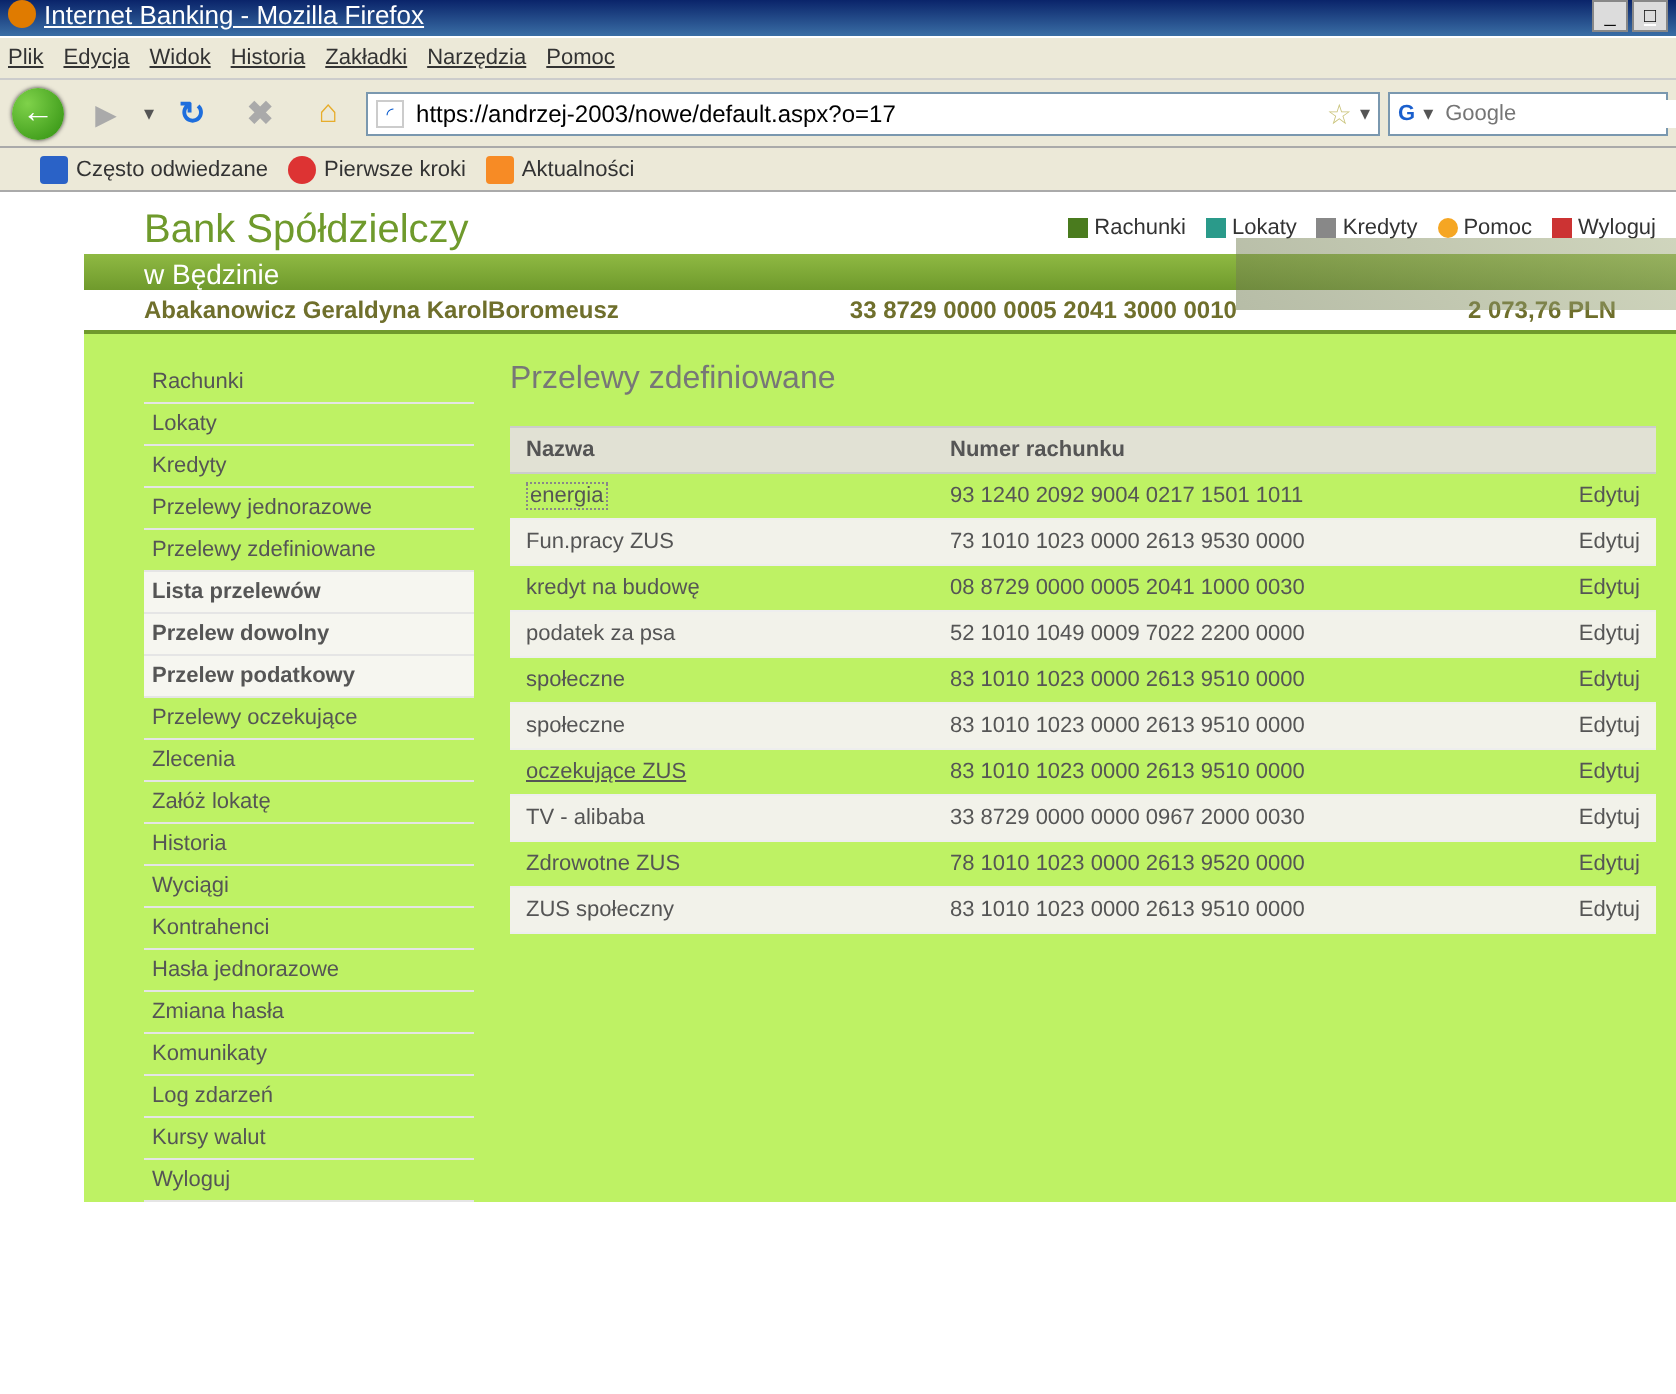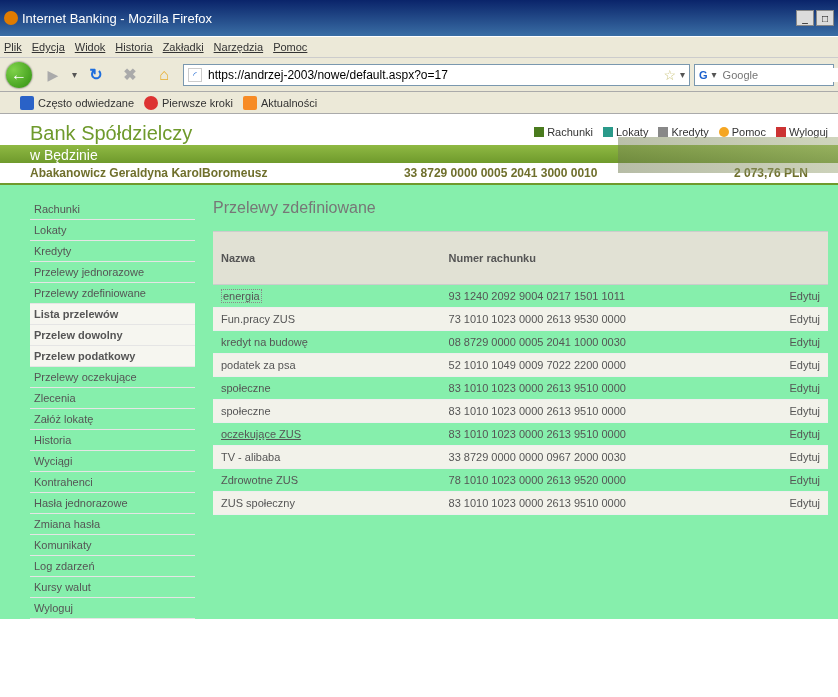--- a/index.html
+++ b/index.html
@@ -10,25 +10,25 @@
     background: #fff;
     color: #333;
     width: 838px;
     height: 697px;
     overflow: hidden;
   }
   
   .titlebar {
     background: linear-gradient(#0a246a, #3a6ea5);
     color: #fff;
-    height: 36px;
+    height: 18px;
     display: flex;
-    align-items: center;
     padding: 0 4px;
     font-size: 13px;
+    text-decoration: underline;
   }
   .titlebar img, .titlebar .ff-icon { margin-right: 4px; }
   .ff-icon {
     width: 14px; height: 14px;
     background: #e07b00;
     border-radius: 50%;
     display: inline-block;
   }
   .titlebar .spacer { flex: 1; }
   .winbtn {
@@ -125,21 +125,22 @@
     gap: 10px;
     font-size:11px;
   }
   .bookmarkbar .bm { display:flex; align-items:center; gap:4px; }
   .sq { width:14px; height:14px; display:inline-block; border-radius:2px; }
   .sq.blue { background:#2a62c7; }
   .sq.red { background:#d33; border-radius:50%; }
   .sq.orange { background:#f78b25; }
   
   .page {
-    background:#86efac;
+    background:#bef264;
+    margin-left:42px;
   }
   .bank-header {
     background:#fff;
     padding: 8px 0 0 30px;
     position:relative;
   }
   .bank-name {
     color:#6f9a2c;
     font-size:20px;
     font-weight:normal;
@@ -209,21 +210,21 @@
   table.transfers {
     width:100%;
     border-collapse: collapse;
     font-size:11px;
   }
   table.transfers th {
     text-align:left;
     background:#e1e1d4;
     color:#555;
     font-weight:bold;
-    padding:20px 8px;
+    padding:5px 8px;
     border-top:1px solid #ccc;
     border-bottom:1px solid #ccc;
   }
   table.transfers td {
     padding:5px 8px;
     color:#555;
     border-bottom:1px solid #eee;
   }
   table.transfers tr.even td { background:#f2f2ea; }
   table.transfers td.edit { text-align:right; color:#555; cursor:pointer; }

